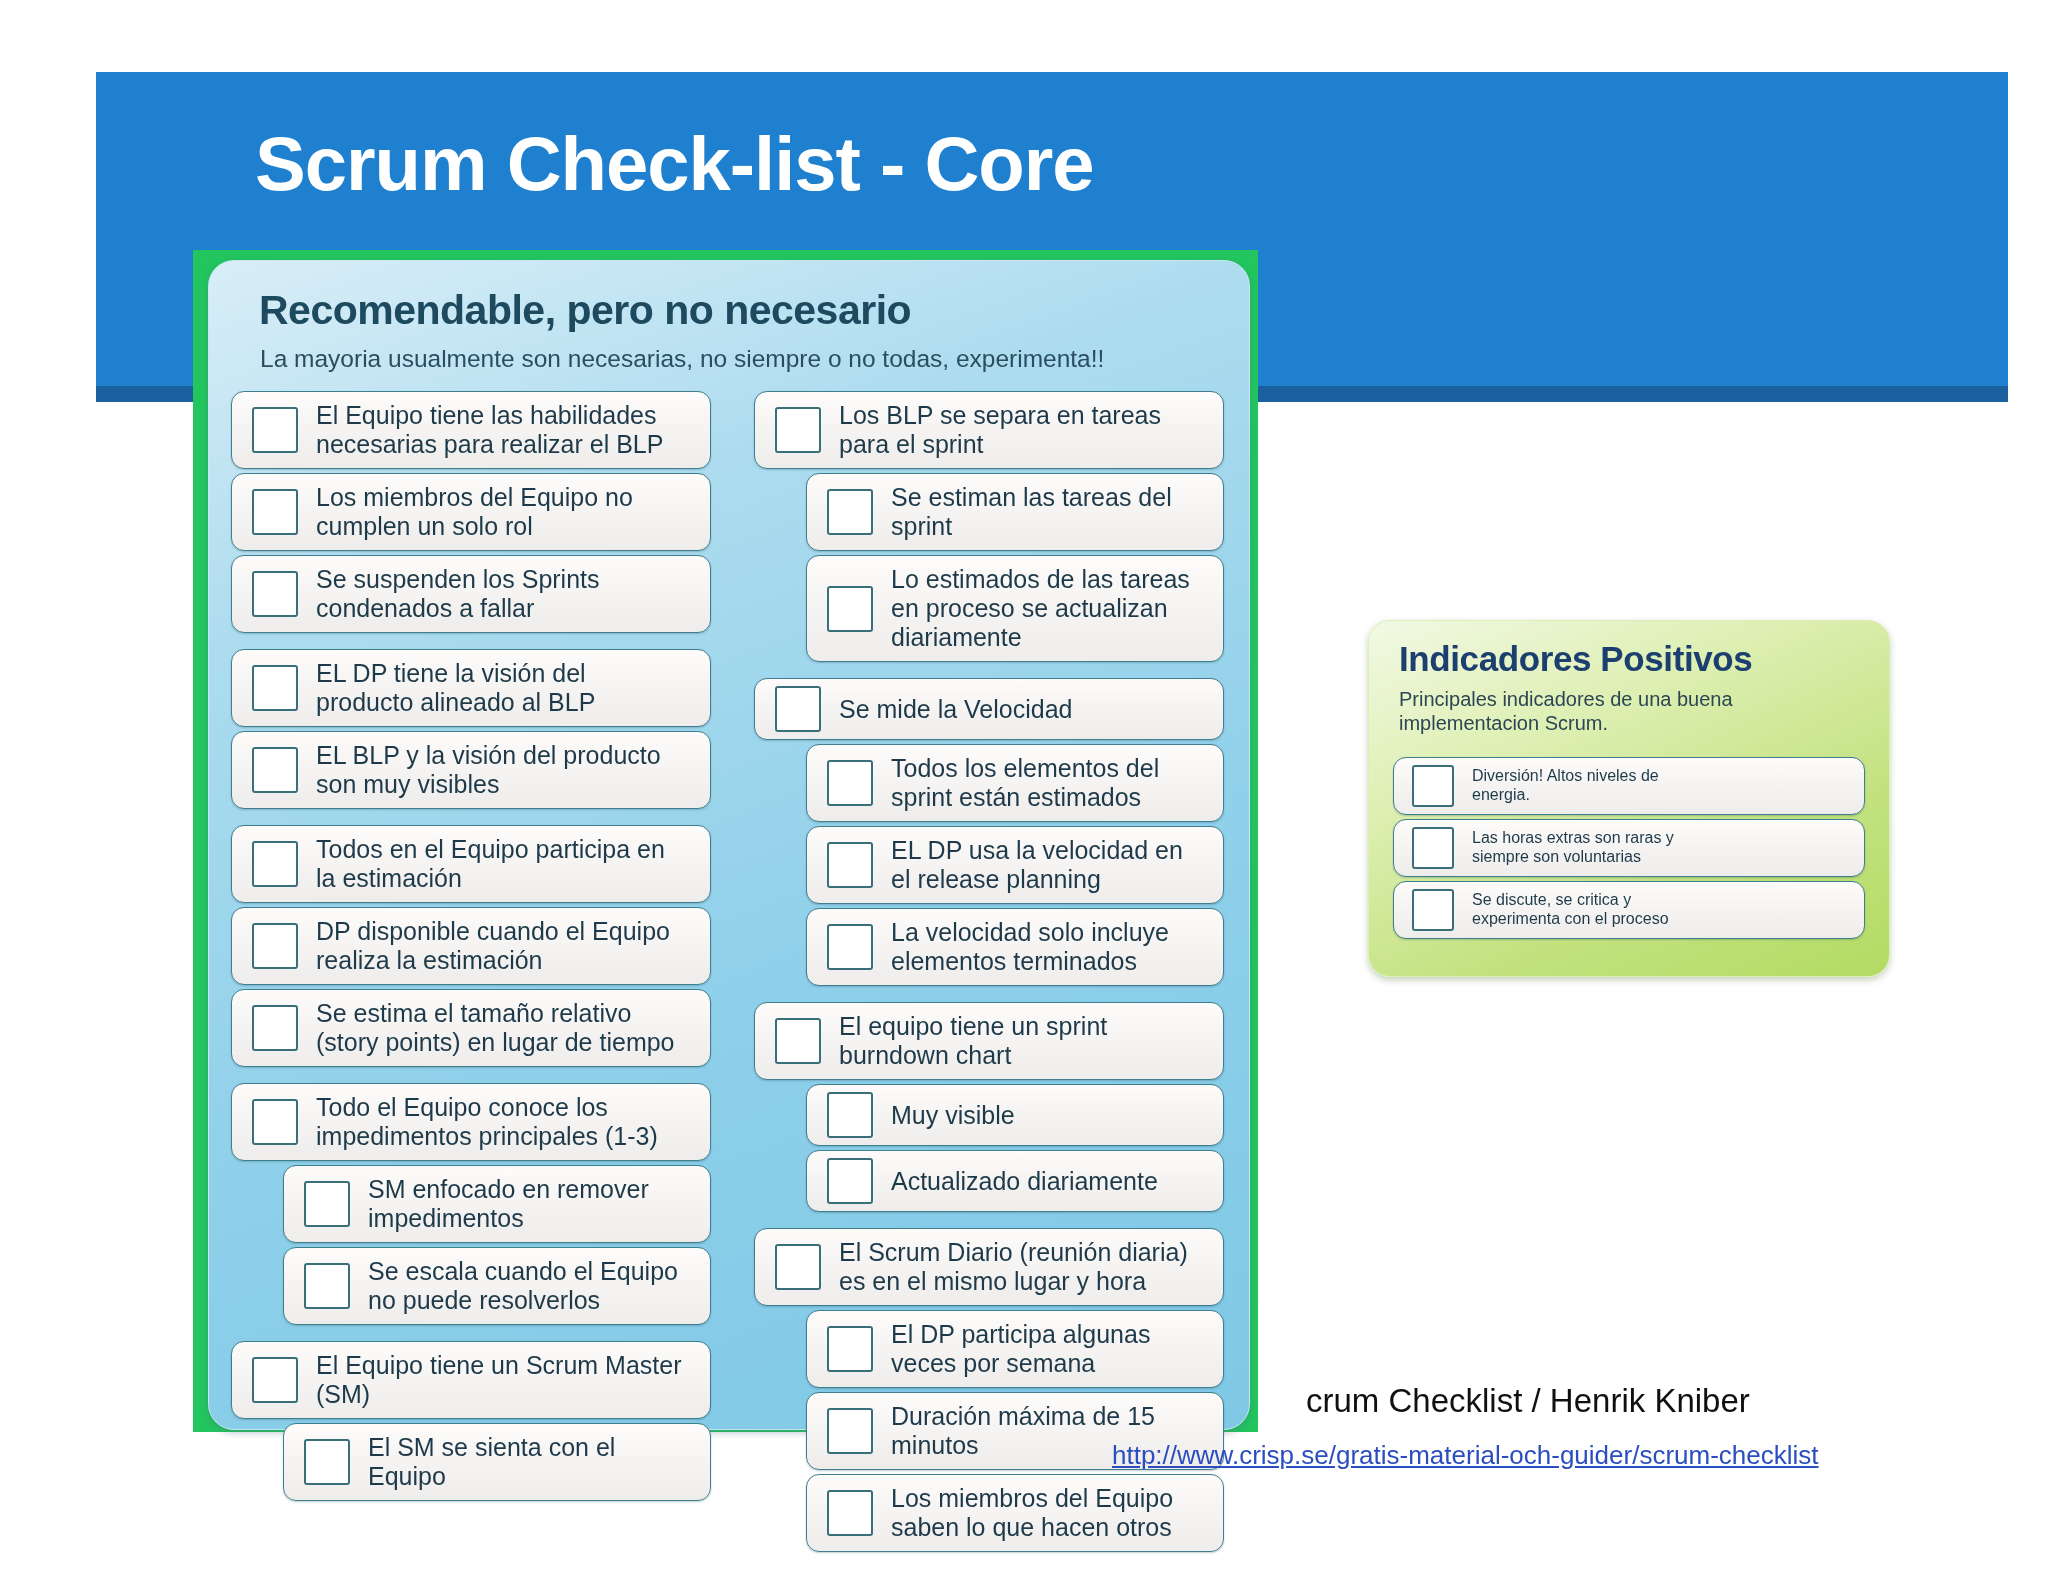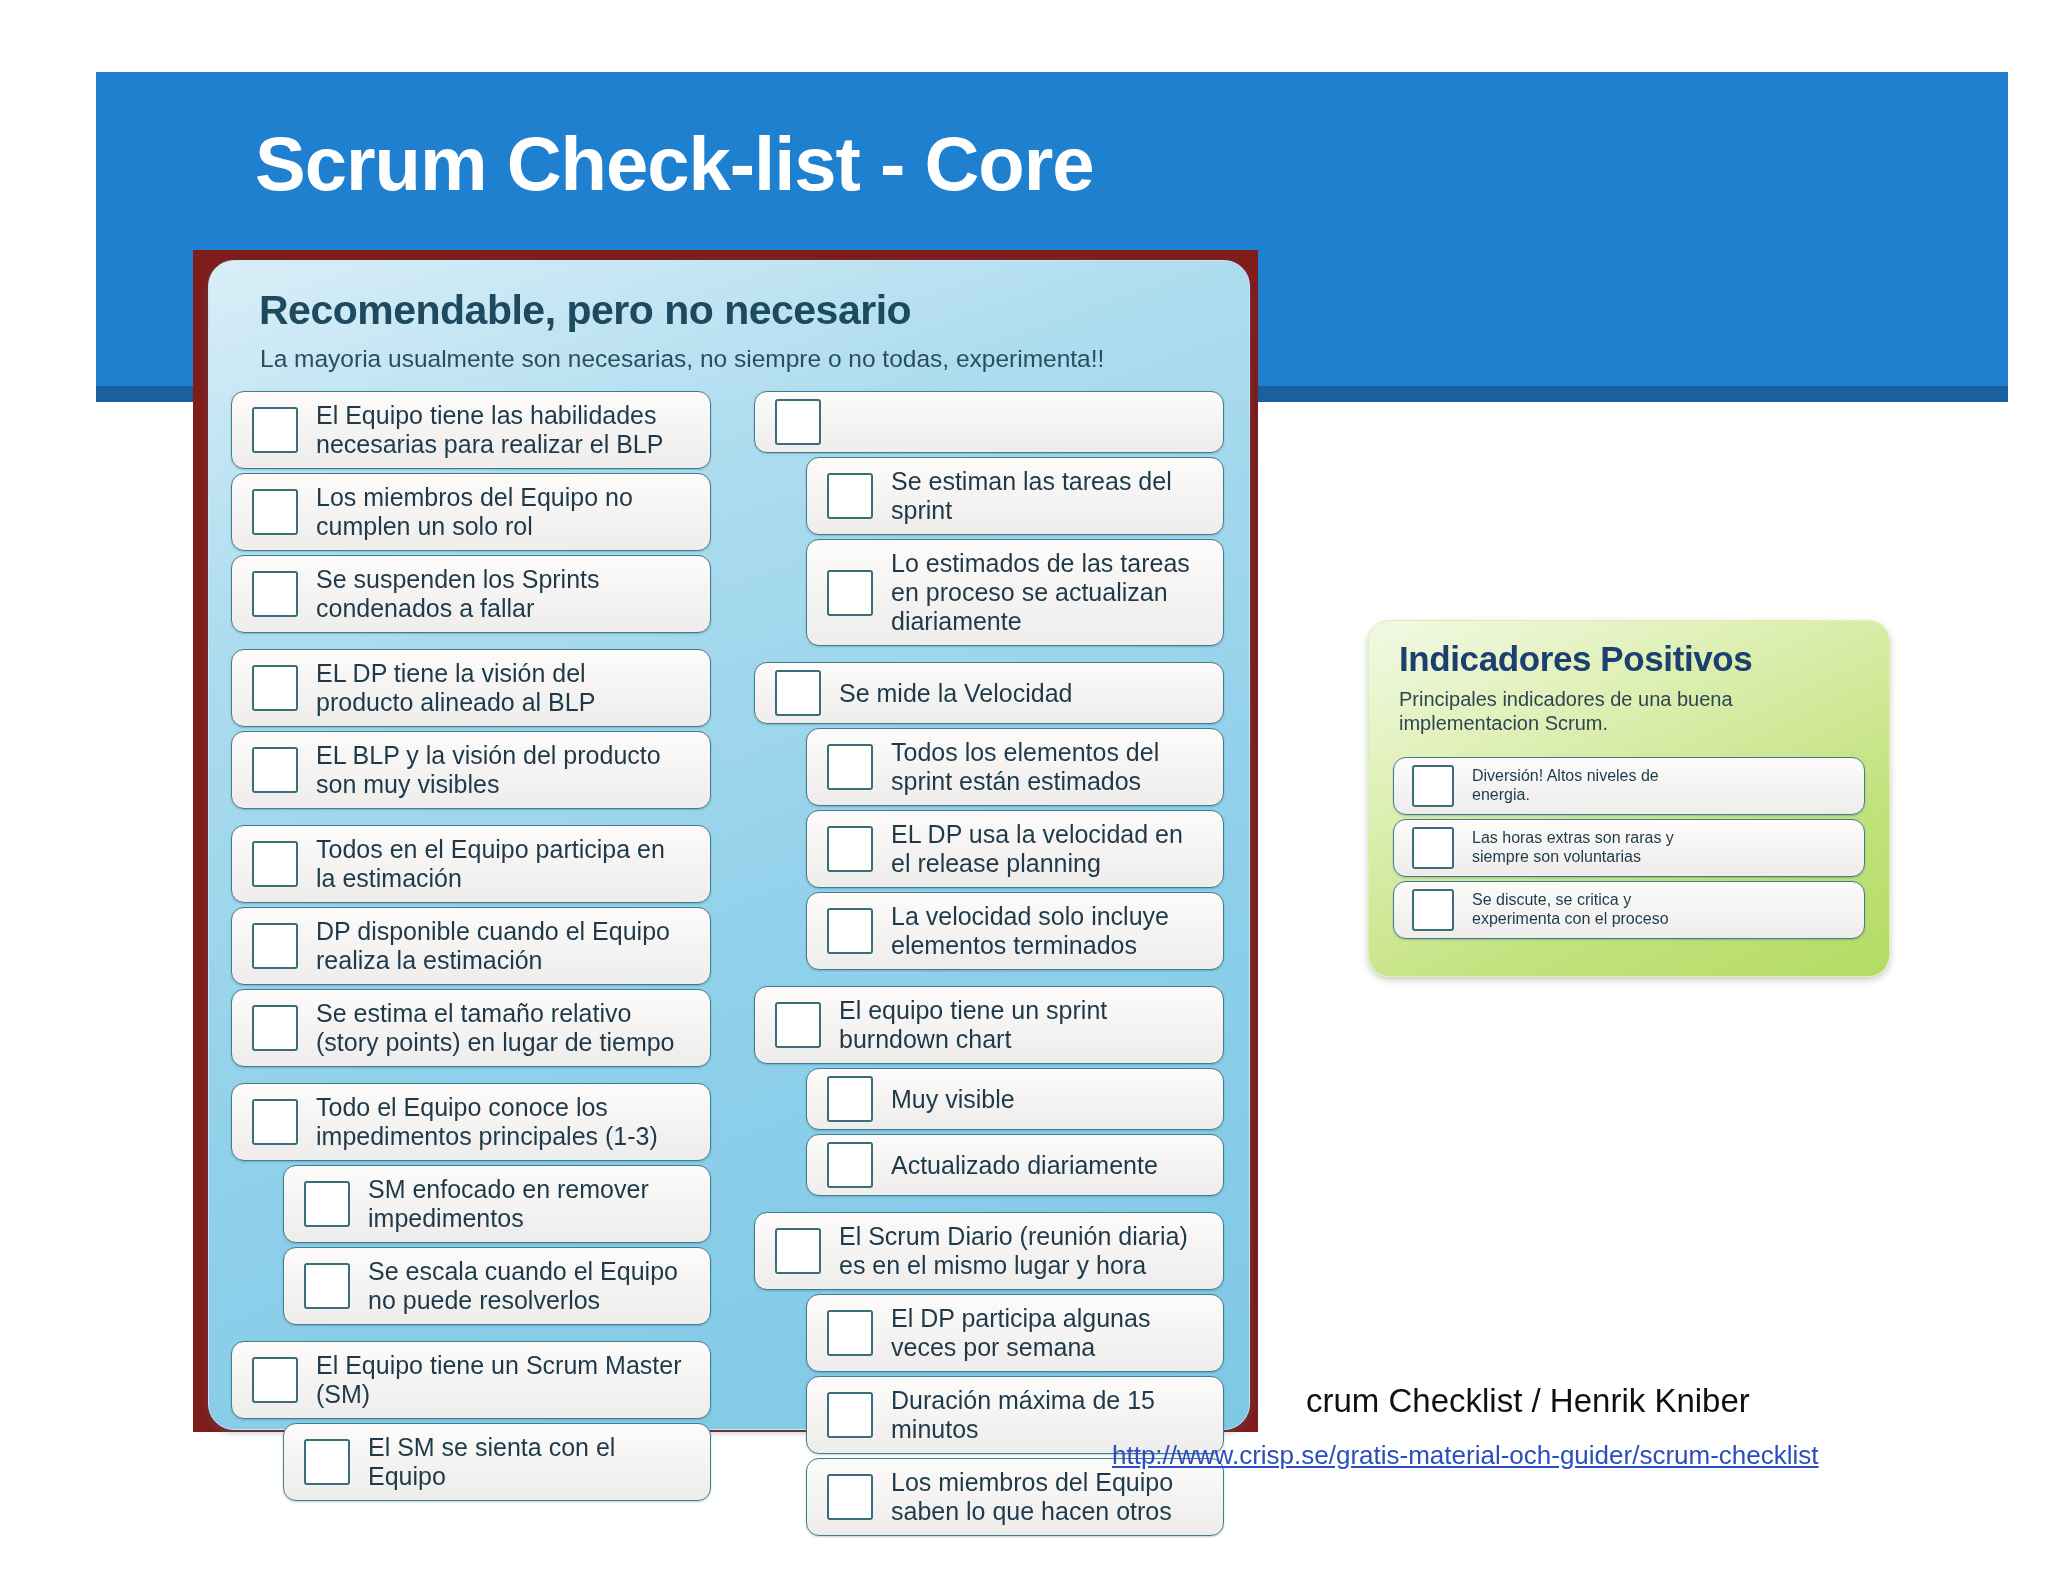--- a/index.html
+++ b/index.html
@@ -44,21 +44,21 @@
     font-family: "Liberation Sans", sans-serif;
   }
 
   
   .blue-card-wrap {
     position: absolute;
     left: 193px;
     top: 250px;
     width: 1065px;
     height: 1182px;
-    background: #7f1d1d;
+    background: #22c55e;
   }
   .blue-card {
     position: absolute;
     left: 15px;
     top: 10px;
     width: 1040px;
     height: 1168px;
     border-radius: 26px;
     background: linear-gradient(160deg, #d9eef7 0%, #addcef 25%, #8fd0ea 60%, #7ec8e6 100%);
     box-shadow: 0 3px 7px rgba(70,110,130,0.35);
@@ -275,20 +275,22 @@
             <span class="cb"></span>
             <span class="item-text">El SM se sienta con el
 Equipo</span>
           </div>
         </div>
       </div>
     <div class="col col-right" id="col-right">
         <div class="group">
           <div class="item">
             <span class="cb"></span>
+            <span class="item-text">Los BLP se separa en tareas
+para el sprint</span>
           </div>
           <div class="item indent-sm">
             <span class="cb"></span>
             <span class="item-text">Se estiman las tareas del
 sprint</span>
           </div>
           <div class="item indent-sm">
             <span class="cb"></span>
             <span class="item-text">Lo estimados de las tareas
 en proceso se actualizan

